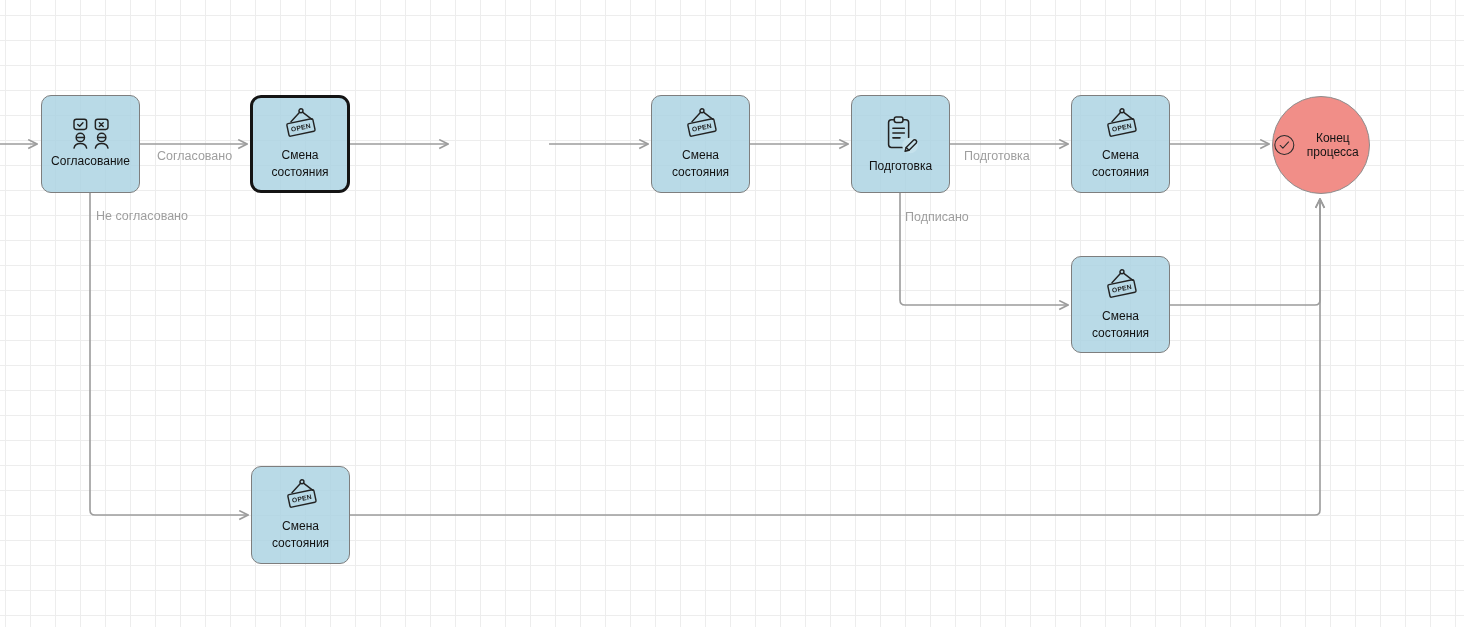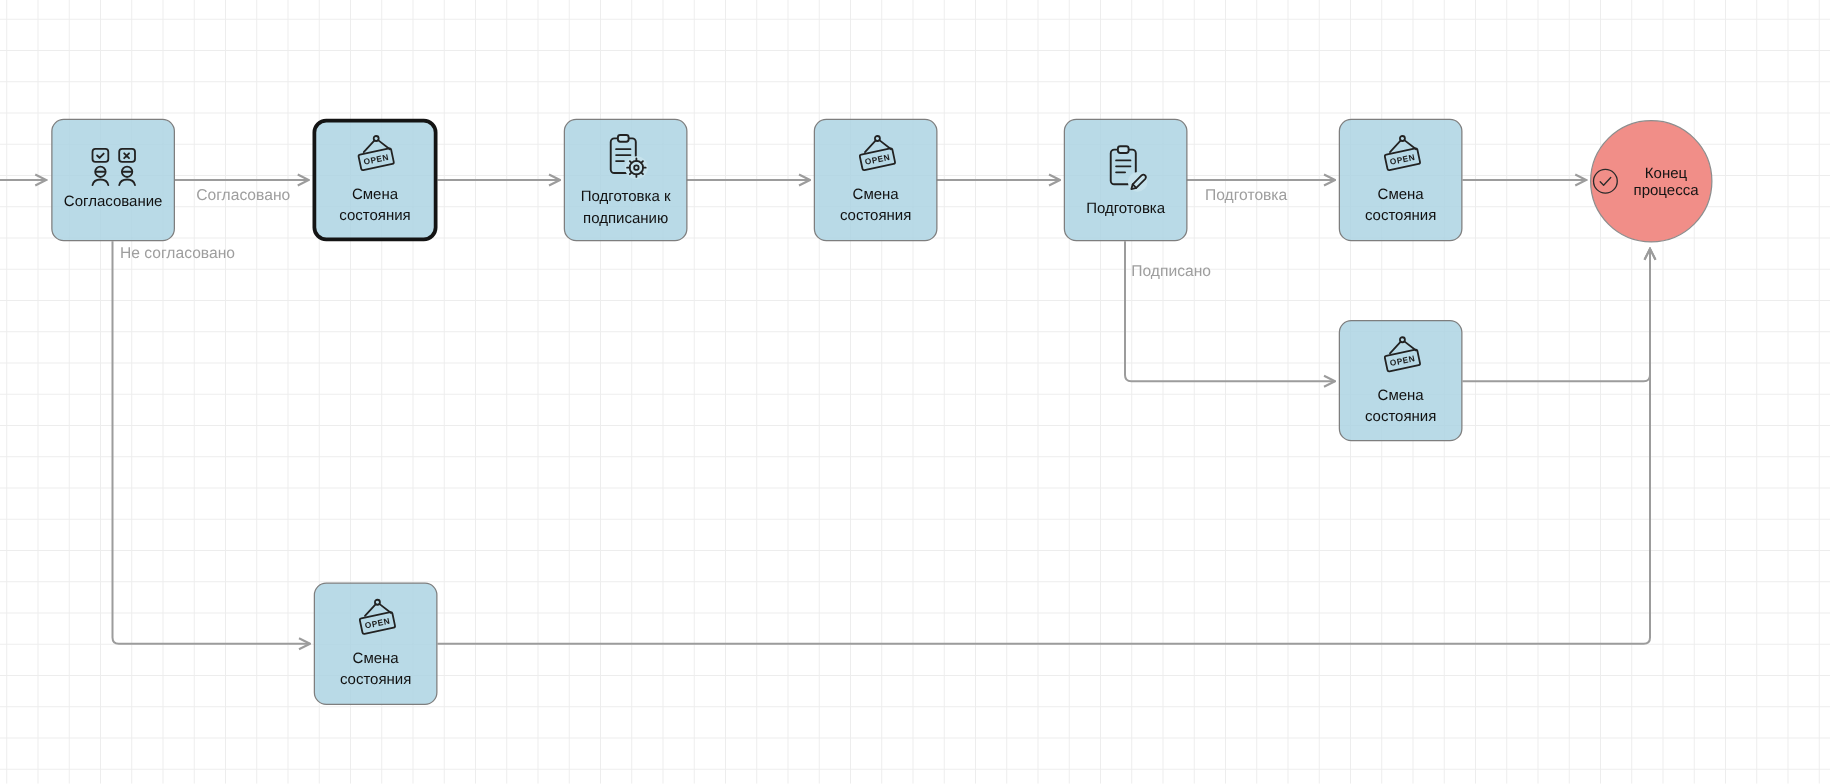--- a/index.html
+++ b/index.html
@@ -49,21 +49,21 @@
       <path d="M949,144 H1068" marker-end="url(#arr)"></path>
       <path d="M1170,144 H1269" marker-end="url(#arr)"></path>
       <path d="M900,193 V300 Q900,305 905,305 H1068" marker-end="url(#arr)"></path>
       <path d="M1170,305 H1315 Q1320,305 1320,300 V199" marker-end="url(#arr)"></path>
       <path d="M90,193 V510 Q90,515 95,515 H248" marker-end="url(#arr)"></path>
       <path d="M350,515 H1315 Q1320,515 1320,510 V199" marker-end="url(#arr)"></path>
     </g>
   </svg>
 
   <div class="edge-label" style="left:157px;top:149px">Согласовано</div>
-  <div class="edge-label" style="left:96px;top:195px">Не согласовано</div>
+  <div class="edge-label" style="left:96px;top:209px">Не согласовано</div>
   <div class="edge-label" style="left:964px;top:149px">Подготовка</div>
   <div class="edge-label" style="left:905px;top:210px">Подписано</div>
 
   <div class="node" style="left:41px;top:95px">
     <svg class="ic" width="44" height="33" viewBox="0 0 44 34">
       <g fill="none" stroke="#222" stroke-width="1.5" stroke-linecap="round" stroke-linejoin="round">
         <rect x="4.5" y="1.2" width="13" height="10.6" rx="2.4"></rect>
         <path d="M8.3,6.6 l2,2 l3.4,-3.6"></path>
         <circle cx="11" cy="20" r="4.3"></circle>
         <path d="M7.6,20 H14.4"></path>
@@ -87,36 +87,20 @@
           <rect x="9" y="14.8" width="28" height="13.4" rx="1.5"></rect>
         </g>
       </g>
       <g transform="rotate(-12 23 21.5)">
         <text x="23" y="24" text-anchor="middle" font-size="7" font-weight="bold" fill="#1c1c1c" letter-spacing="0.4" font-family="Liberation Sans, sans-serif">OPEN</text>
       </g>
     </svg>
     <div class="lbl">Смена состояния</div>
   </div>
 
-  <div class="node" style="left:451px;top:95px">
-    <svg class="ic" width="42" height="42" viewBox="0 0 44 44">
-      <g fill="none" stroke="#222" stroke-width="1.6" stroke-linecap="round" stroke-linejoin="round">
-        <rect x="9" y="6" width="21" height="29" rx="3"></rect>
-        <rect x="15" y="3.2" width="9" height="5.6" rx="2" fill="#c6e2ec"></rect>
-        <path d="M13.5,15 H25.5 M13.5,20 H25.5 M13.5,25 H20"></path>
-      </g>
-      <circle cx="30.5" cy="30.5" r="9.6" fill="#c6e2ec" stroke="none"></circle>
-      <g fill="none" stroke="#222" stroke-width="1.5" stroke-linecap="round">
-        <circle cx="30.5" cy="30.5" r="5.6"></circle>
-        <circle cx="30.5" cy="30.5" r="1.9"></circle>
-        <path d="M36.1,30.5 H38.3 M34.46,34.46 L36,36 M30.5,36.1 V38.3 M26.54,34.46 L25,36 M24.9,30.5 H22.7 M26.54,26.54 L25,25 M30.5,24.9 V22.7 M34.46,26.54 L36,25"></path>
-      </g>
-    </svg>
-    <div class="lbl">Подготовка к подписанию</div>
-  </div>
 
   <div class="node" style="left:651px;top:95px">
     <svg class="ic" width="44" height="38" viewBox="0 0 44 40">
       <g fill="none" stroke="#222" stroke-width="1.5" stroke-linecap="round" stroke-linejoin="round">
         <circle cx="23" cy="4" r="2.1"></circle>
         <path d="M21.6,5.6 L12.5,15.5 M24.6,5.4 L34.5,13"></path>
         <g transform="rotate(-12 23 21.5)">
             <rect x="9" y="14.8" width="28" height="13.4" rx="1.5"></rect>
           </g>
       </g>

